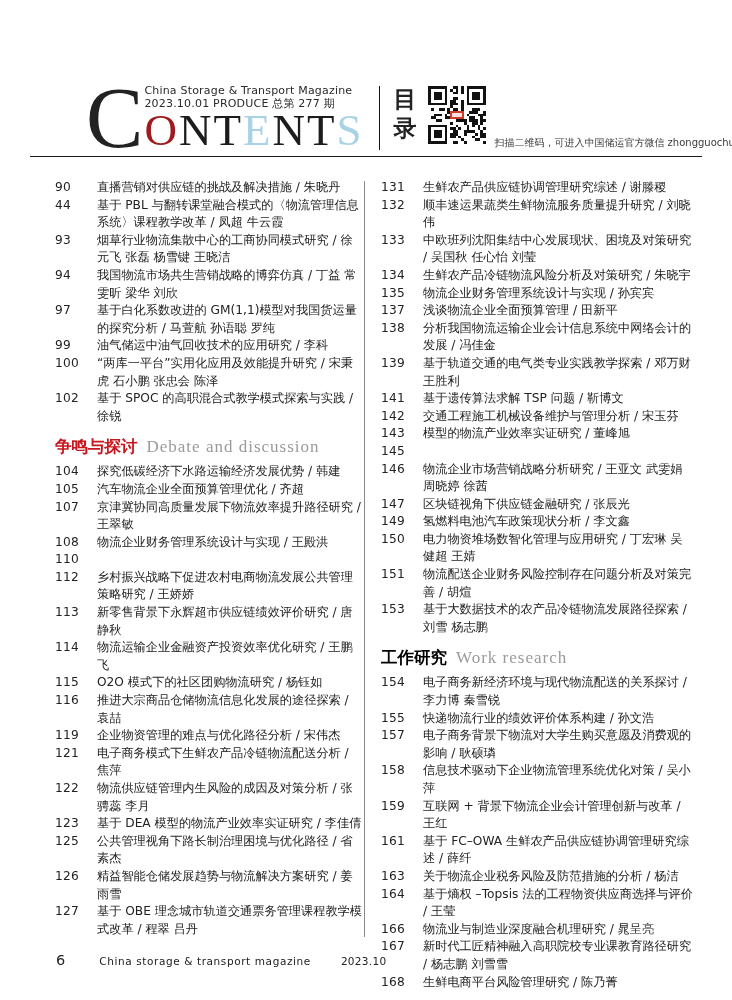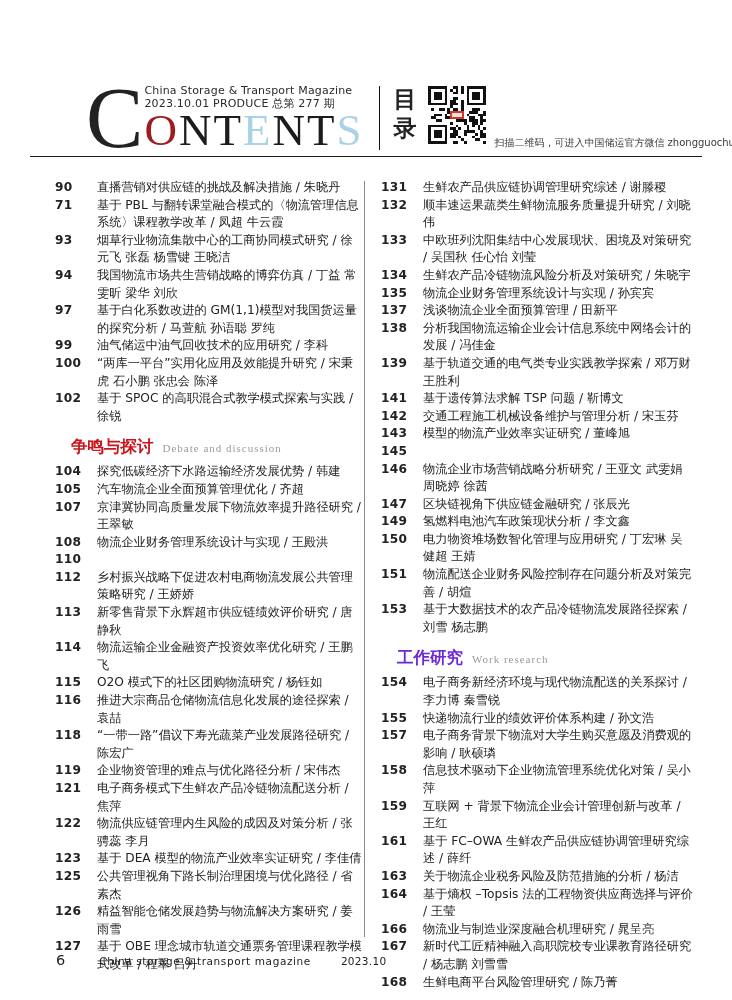--- a/index.html
+++ b/index.html
@@ -32,28 +32,28 @@
   .qr-caption{font-size:10px;color:#3a3a3a;align-self:flex-end;margin:0 0 6px 8px;white-space:nowrap;}
   .header-rule{position:absolute;left:30px;right:30px;top:156px;height:1px;background:#1a1a1a;}
 
   
   .columns{position:absolute;top:179px;left:55px;right:38px;display:flex;}
   .col{width:307px;}
   .col-right{flex:1;}
   .col-divider{width:1px;background:#8a8a8a;margin:2px 16px 0 2px;height:756px;flex:none;}
 
   .entry{display:flex;font-size:12.2px;line-height:17.6px;}
-  .entry .num{width:42px;flex:none;font-weight:700;letter-spacing:.3px;}
+  .entry .num{width:42px;flex:none;font-weight:400;letter-spacing:.3px;}
   .entry .txt{flex:1;}
 
-  .section-row{margin:11px 16px 5px;display:flex;align-items:baseline;gap:9px;}
+  .section-row{margin:11px 0 5px;display:flex;align-items:baseline;gap:9px;}
   .section-zh{font-size:16.5px;font-weight:700;}
   .section-en{
     font-family:"Liberation Serif","DejaVu Serif",serif;
-    font-size:11px;color:#9a9a9a;letter-spacing:1px;
+    font-size:17px;color:#9a9a9a;letter-spacing:1px;
   }
 
   
   .footer{position:absolute;left:56px;bottom:32px;display:flex;align-items:baseline;}
   .footer .pagenum{font-size:14.5px;margin-right:34px;}
   .footer .mag{font-size:10.5px;letter-spacing:.6px;margin-right:30px;}
   .footer .issue{font-size:10.5px;letter-spacing:.3px;}
 </style>
 </head>
 <body>
@@ -207,21 +207,21 @@
 
   <div class="header-rule"></div>
 
   <div class="columns">
     <div class="col col-left" id="col-left">
         <div class="entry">
           <span class="num">90</span>
           <span class="txt">直播营销对供应链的挑战及解决措施 / 朱晓丹</span>
         </div>
         <div class="entry">
-          <span class="num">71</span>
+          <span class="num">44</span>
           <span class="txt">基于 PBL 与翻转课堂融合模式的〈物流管理信息系统〉课程教学改革 / 凤超 牛云霞</span>
         </div>
         <div class="entry">
           <span class="num">93</span>
           <span class="txt">烟草行业物流集散中心的工商协同模式研究 / 徐元飞 张磊 杨雪键 王晓洁</span>
         </div>
         <div class="entry">
           <span class="num">94</span>
           <span class="txt">我国物流市场共生营销战略的博弈仿真 / 丁益 常雯昕 梁华 刘欣</span>
         </div>
@@ -278,24 +278,20 @@
         </div>
         <div class="entry">
           <span class="num">115</span>
           <span class="txt">O2O 模式下的社区团购物流研究 / 杨钰如</span>
         </div>
         <div class="entry">
           <span class="num">116</span>
           <span class="txt">推进大宗商品仓储物流信息化发展的途径探索 / 袁喆</span>
         </div>
         <div class="entry">
-          <span class="num">118</span>
-          <span class="txt">“一带一路”倡议下寿光蔬菜产业发展路径研究 / 陈宏广</span>
-        </div>
-        <div class="entry">
           <span class="num">119</span>
           <span class="txt">企业物资管理的难点与优化路径分析 / 宋伟杰</span>
         </div>
         <div class="entry">
           <span class="num">121</span>
           <span class="txt">电子商务模式下生鲜农产品冷链物流配送分析 / 焦萍</span>
         </div>
         <div class="entry">
           <span class="num">122</span>
           <span class="txt">物流供应链管理内生风险的成因及对策分析 / 张骋蕊 李月</span>
@@ -384,21 +380,21 @@
         </div>
         <div class="entry">
           <span class="num">151</span>
           <span class="txt">物流配送企业财务风险控制存在问题分析及对策完善 / 胡煊</span>
         </div>
         <div class="entry">
           <span class="num">153</span>
           <span class="txt">基于大数据技术的农产品冷链物流发展路径探索 / 刘雪 杨志鹏</span>
         </div>
         <div class="section-row">
-          <span class="section-zh" style="color: #6d28d9;">工作研究</span>
+          <span class="section-zh" style="color: #000000;">工作研究</span>
           <span class="section-en">Work research</span>
         </div>
         <div class="entry">
           <span class="num">154</span>
           <span class="txt">电子商务新经济环境与现代物流配送的关系探讨 / 李力博 秦雪锐</span>
         </div>
         <div class="entry">
           <span class="num">155</span>
           <span class="txt">快递物流行业的绩效评价体系构建 / 孙文浩</span>
         </div>

